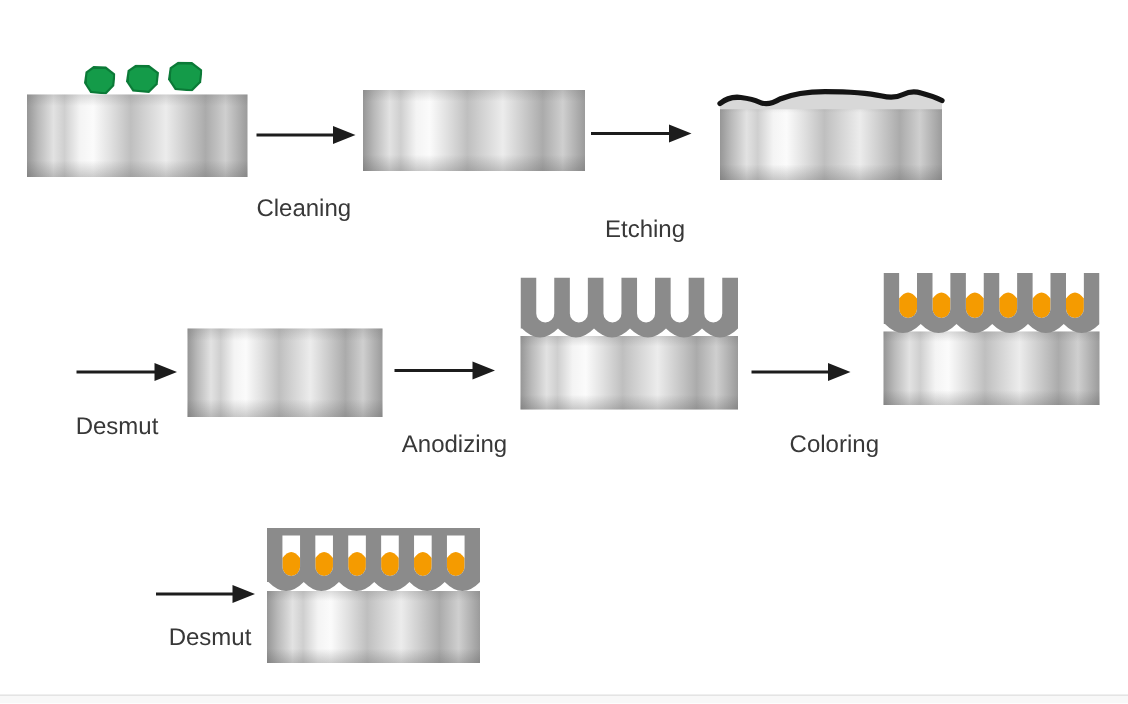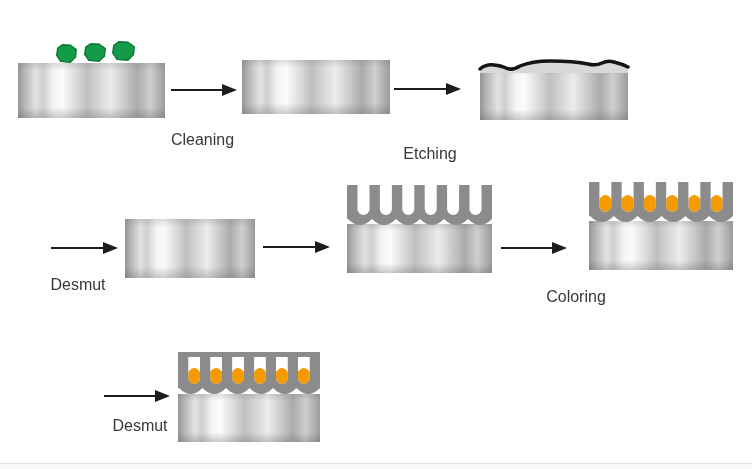--- a/index.html
+++ b/index.html
@@ -73,36 +73,37 @@
     <line x1="1" y1="8" x2="54" y2="8"></line>
       <polygon points="53,2 68,8 53,14"></polygon>
   </svg>
   <div class="step-label" style="left:38px;top:276px;width:80px;">Desmut</div>
   <div class="metal" style="left:125px;top:219px;width:130px;height:59px;"></div>
 
   <svg class="arrow" style="left:262px;top:239px;" width="69" height="16">
     <line x1="1" y1="8" x2="54" y2="8"></line>
       <polygon points="53,2 68,8 53,14"></polygon>
   </svg>
+  <div class="step-label" style="left:258px;top:288px;width:90px;">Anodizing</div>
   <div class="metal" style="left:347px;top:224px;width:145px;height:49px;"></div>
   <svg class="graphic" style="left:347px;top:185px;" width="145" height="46" viewBox="0 0 145 46" preserveAspectRatio="none">
     <path class="oxide" fill-rule="evenodd" d="M0 0 H145 V34 q-12 12 -24 0 q-12 12 -24 0 q-12 12 -24 0 q-12 12 -24 0 q-12 12 -24 0 q-12 12 -24 0 L0 34 Z
       M10.5 0 V24 A6 6 0 0 0 22.5 24 V0 Z
       M32.9 0 V24 A6 6 0 0 0 44.9 24 V0 Z
       M55.3 0 V24 A6 6 0 0 0 67.3 24 V0 Z
       M77.7 0 V24 A6 6 0 0 0 89.7 24 V0 Z
       M100.1 0 V24 A6 6 0 0 0 112.1 24 V0 Z
       M122.5 0 V24 A6 6 0 0 0 134.5 24 V0 Z"></path>
   </svg>
 
   <svg class="arrow" style="left:500px;top:240px;" width="68" height="16">
     <line x1="1" y1="8" x2="53" y2="8"></line>
       <polygon points="52,2 67,8 52,14"></polygon>
   </svg>
-  <div class="step-label" style="left:536px;top:288px;width:80px;">Coloring</div>
+  <div class="step-label" style="left:506px;top:288px;width:80px;text-align:right;">Coloring</div>
   <div class="metal" style="left:589px;top:221px;width:144px;height:49px;"></div>
   <svg class="graphic" style="left:589px;top:182px;" width="144" height="46" viewBox="0 0 145 46" preserveAspectRatio="none">
     <path class="dye" d="M10.5 17 Q16.5 9 22.5 17 L22.5 24 A6 6 0 0 1 10.5 24 Z"></path>
     <path class="dye" d="M32.9 17 Q38.9 9 44.9 17 L44.9 24 A6 6 0 0 1 32.9 24 Z"></path>
     <path class="dye" d="M55.3 17 Q61.3 9 67.3 17 L67.3 24 A6 6 0 0 1 55.3 24 Z"></path>
     <path class="dye" d="M77.7 17 Q83.7 9 89.7 17 L89.7 24 A6 6 0 0 1 77.7 24 Z"></path>
     <path class="dye" d="M100.1 17 Q106.1 9 112.1 17 L112.1 24 A6 6 0 0 1 100.1 24 Z"></path>
     <path class="dye" d="M122.5 17 Q128.5 9 134.5 17 L134.5 24 A6 6 0 0 1 122.5 24 Z"></path>
     <path class="oxide" fill-rule="evenodd" d="M0 0 H145 V34 q-12 12 -24 0 q-12 12 -24 0 q-12 12 -24 0 q-12 12 -24 0 q-12 12 -24 0 q-12 12 -24 0 L0 34 Z
       M10.5 0 V24 A6 6 0 0 0 22.5 24 V0 Z

